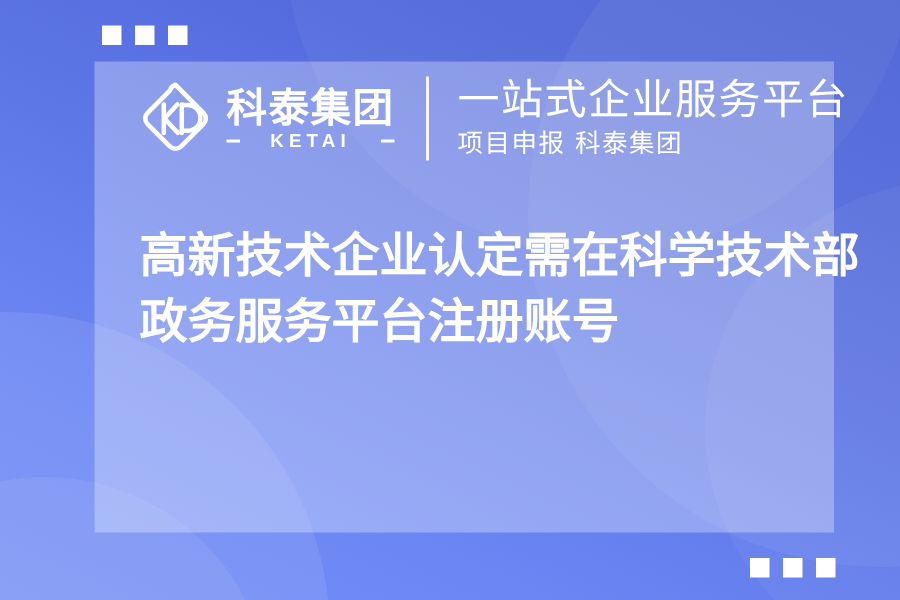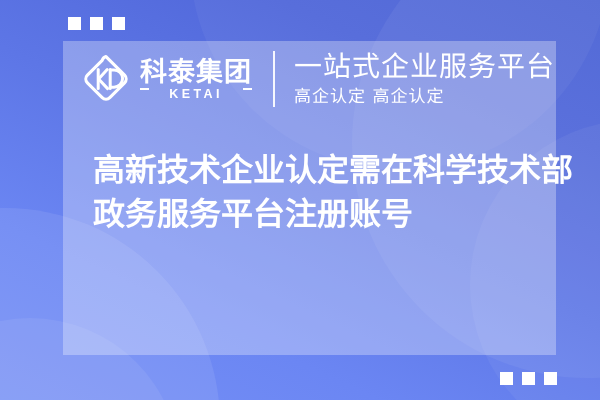--- a/index.html
+++ b/index.html
@@ -83,21 +83,21 @@
     left: 63px;
     top: 41px;
     width: 493px;
     height: 314px;
     background: rgba(255,255,255,0.30);
   }
 
   
   #brand-row {
     position: absolute;
-    left: 17px;
+    left: 28px;
     top: 7px;
     display: flex;
     align-items: center;
     height: 62px;
   }
 
   #logo-lockup {
     display: flex;
     align-items: center;
     gap: 8px;
@@ -114,21 +114,21 @@
   #logo-name {
     font-size: 27px;
     line-height: 29px;
     font-weight: 700;
     color: #ffffff;
     letter-spacing: 1px;
     white-space: nowrap;
   }
   #logo-sub {
     display: flex;
-    align-items: flex-start;
+    align-items: center;
     gap: 20px;
     margin-top: 1px;
   }
   #logo-sub .rule {
     flex: 1 1 auto;
     height: 2.5px;
     background: #ffffff;
   }
   #logo-latin {
     font-size: 12.5px;
@@ -232,21 +232,21 @@
             <span id="logo-latin">KETAI</span>
             <span class="rule"></span>
           </div>
         </div>
       </div>
 
       <div id="brand-divider"></div>
 
       <div id="tagline-block">
         <div id="tagline-main">一站式企业服务平台</div>
-        <div id="tagline-sub">高企认定 高企认定</div>
+        <div id="tagline-sub">项目申报 科泰集团</div>
       </div>
     </div>
 
     <div id="headline">高新技术企业认定需在科学技术部政务服务平台注册账号</div>
   </div>
 
   <div class="square-cluster" id="squares-bottom-right">
     <span class="sq"></span>
     <span class="sq"></span>
     <span class="sq"></span>

